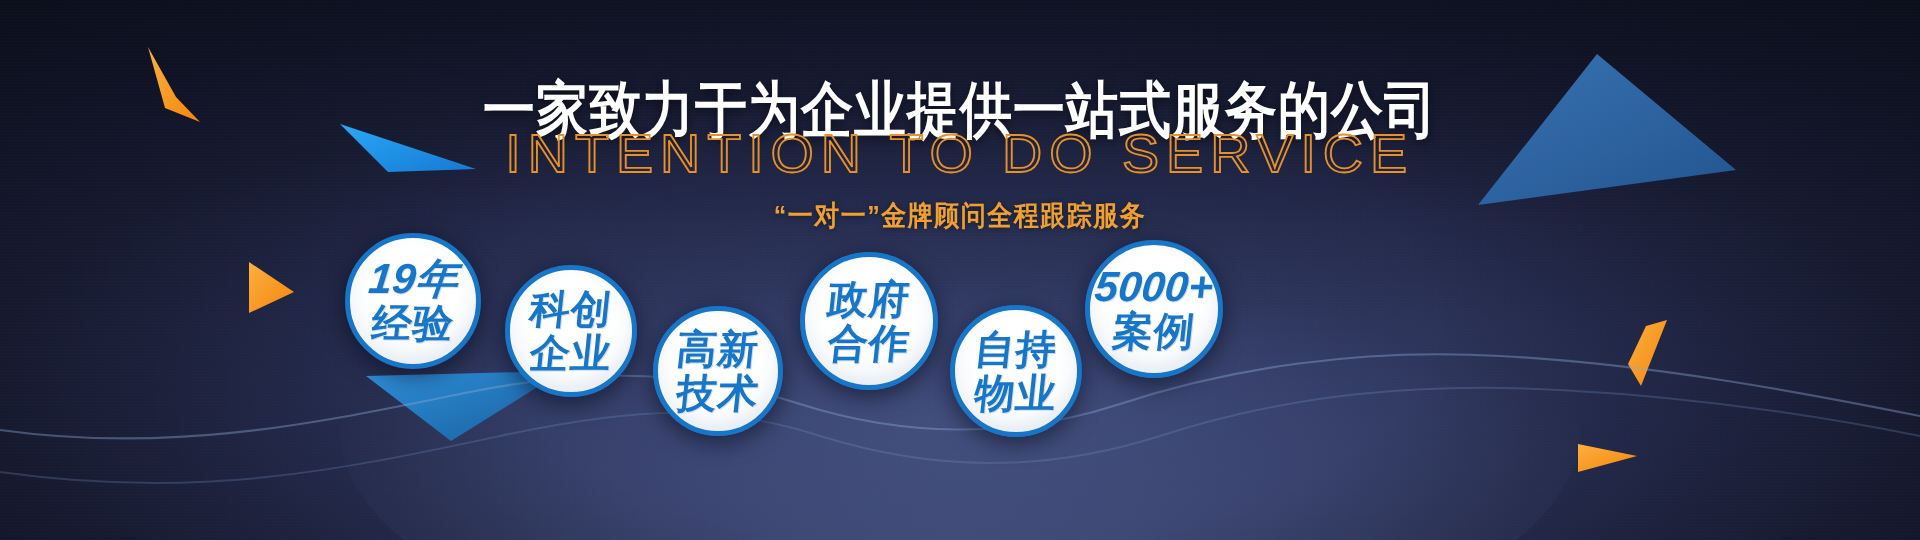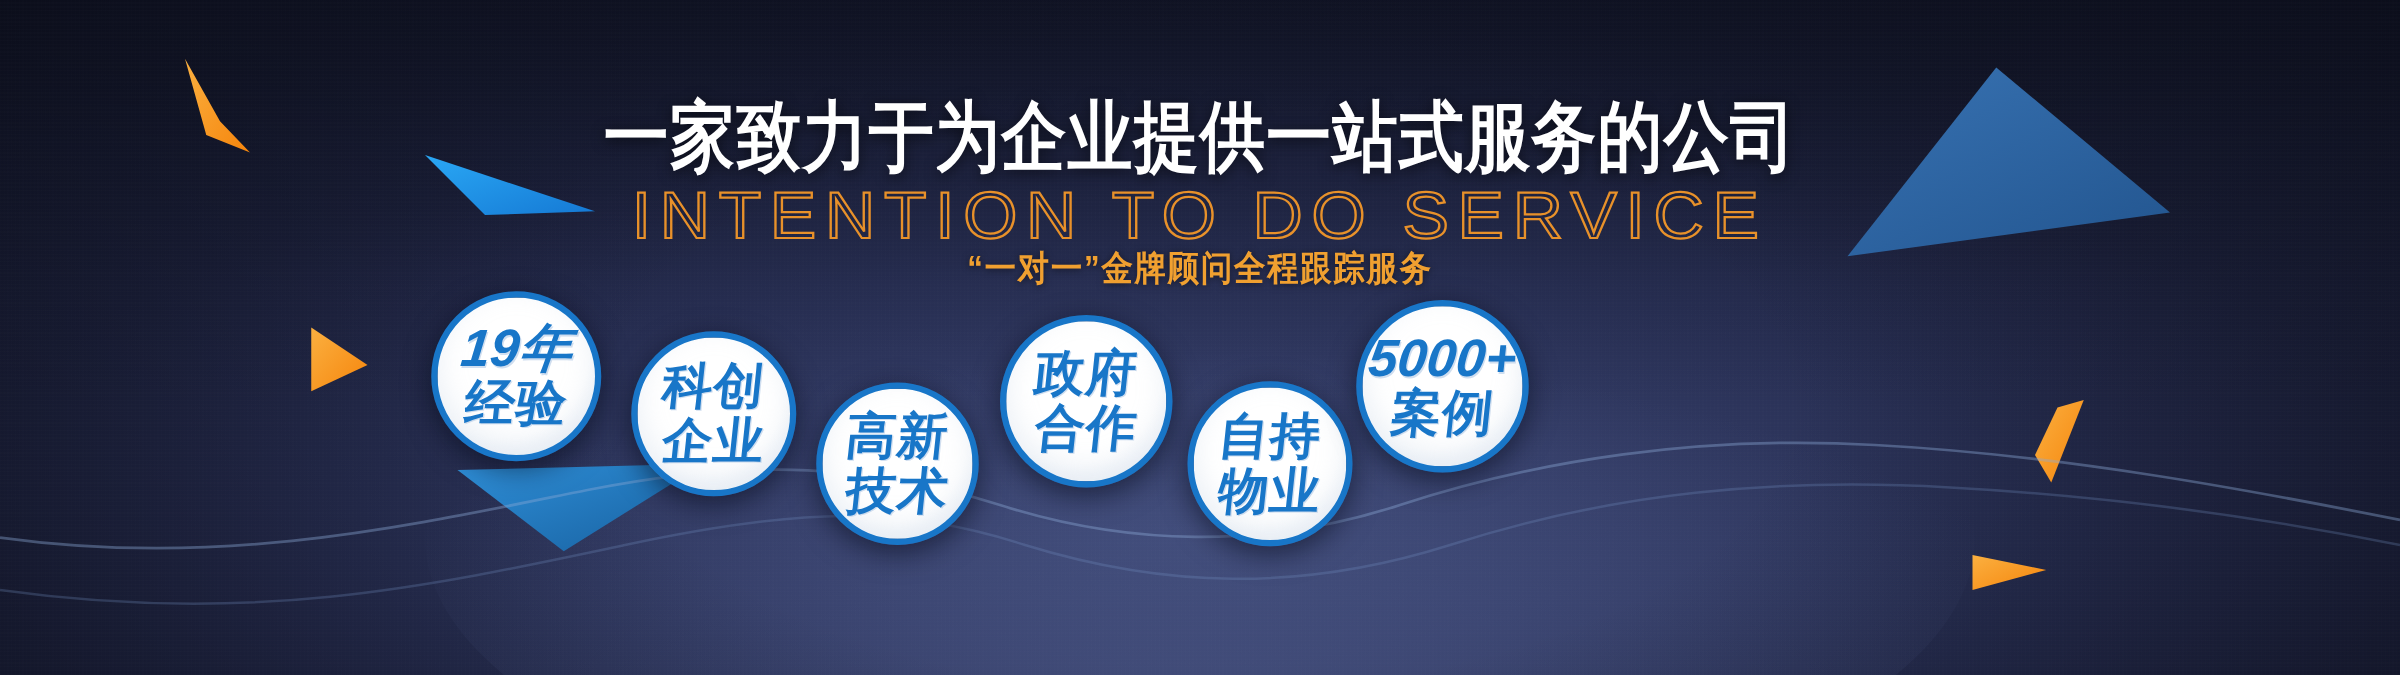--- a/index.html
+++ b/index.html
@@ -73,21 +73,21 @@
     font-weight: bold;
     color: #ffffff;
     letter-spacing: 1px;
     transform: scaleY(1.18);
     transform-origin: 50% 0%;
     text-shadow: 0 2px 10px rgba(0,0,0,0.55);
   }
 
   .subhead-wrap {
     position: absolute;
-    left: 0; top: 148px;
+    left: 0; top: 128px;
     width: 1920px;
     text-align: center;
   }
   .subhead {
     display: inline-block;
     font-family: "Liberation Sans", "DejaVu Sans", sans-serif;
     font-size: 48px;
     line-height: 52px;
     font-weight: normal;
     letter-spacing: 6px;

